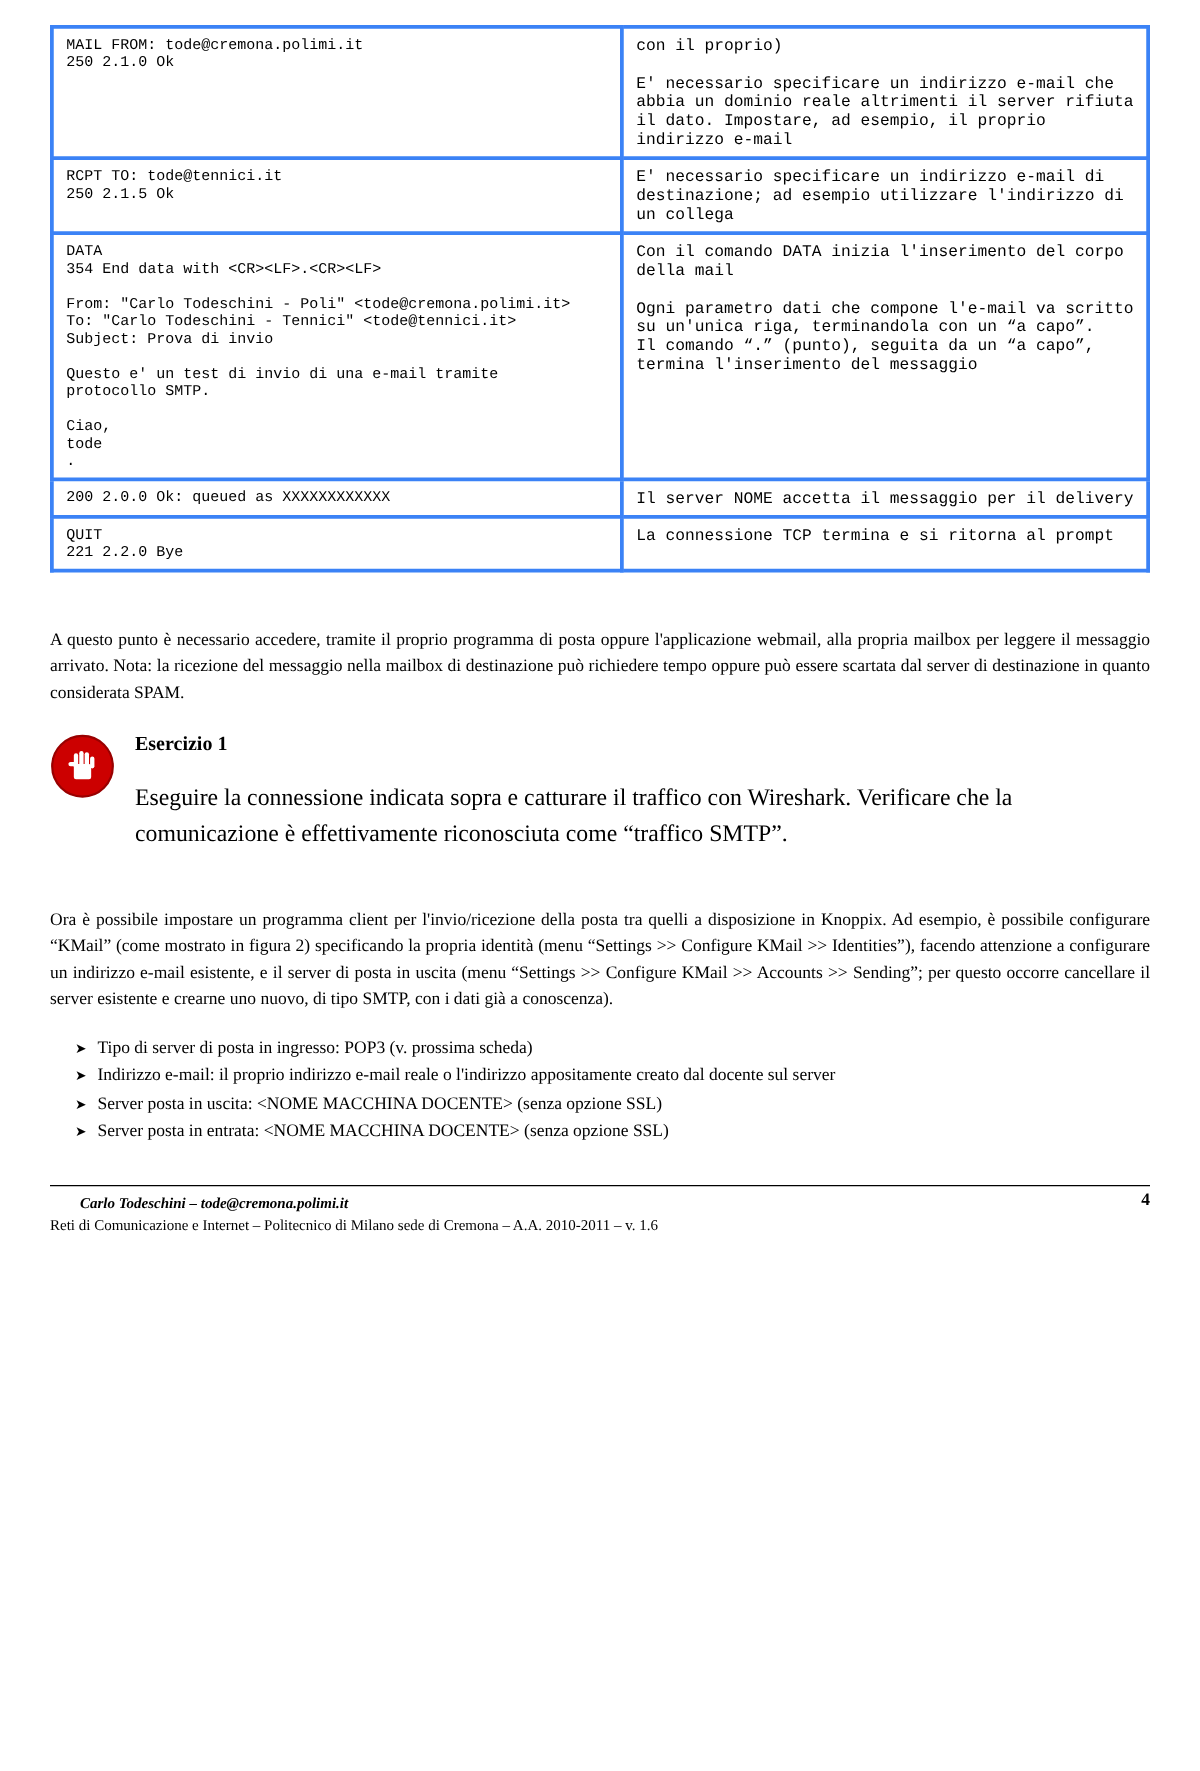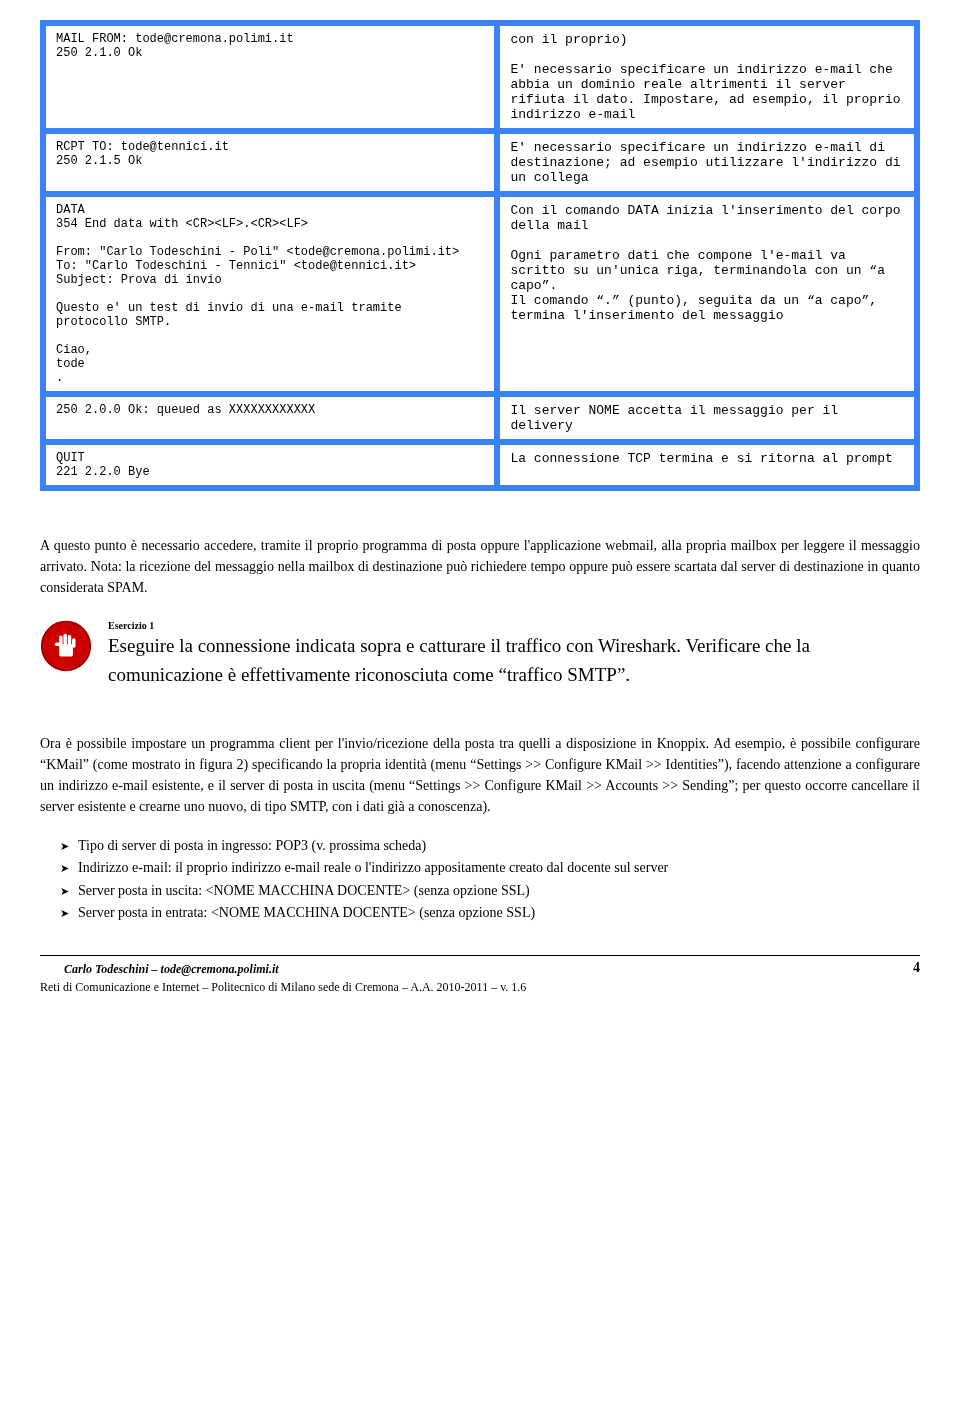--- a/index.html
+++ b/index.html
@@ -17,21 +17,21 @@
     }
 
     
     .smtp-table {
       width: 100%;
       border-collapse: collapse;
       margin-bottom: 24px;
       font-size: 13px;
     }
     .smtp-table td {
-      border: 6px solid #3b82f6;
+      border: 3px solid #3b82f6;
       padding: 6px 10px;
       vertical-align: top;
     }
     .smtp-table .left-col {
       width: 52%;
       font-family: 'Courier New', Courier, monospace;
       font-size: 12px;
       white-space: pre-wrap;
     }
     .smtp-table .right-col {
@@ -60,22 +60,22 @@
       flex-shrink: 0;
       width: 52px;
       height: 52px;
     }
     .exercise-text {
       font-size: 19px;
       line-height: 1.5;
     }
     .exercise-title {
       font-weight: bold;
-      font-size: 10px;
-      margin-bottom: 1px;
+      font-size: 16px;
+      margin-bottom: 20px;
     }
 
     
     .arrow-list {
       list-style: none;
       padding-left: 20px;
       margin: 10px 0 11px 0;
     }
     .arrow-list li {
       font-size: 14px;
@@ -146,21 +146,21 @@
 Questo e' un test di invio di una e-mail tramite
 protocollo SMTP.
 
 Ciao,
 tode
 .</td>
         <td class="right-col">Con il comando DATA inizia l'inserimento del corpo della mail<br><br>Ogni parametro dati che compone l'e-mail va scritto su un'unica riga, terminandola con un “a capo”.<br>Il comando “.” (punto), seguita da un “a capo”, termina l'inserimento del messaggio</td>
       </tr>
 
       <tr>
-        <td class="left-col">250 2.0.0 Ok: queued as XXXXXXXXXXXX</td>
+        <td class="left-col">200 2.0.0 Ok: queued as XXXXXXXXXXXX</td>
         <td class="right-col">Il server NOME accetta il messaggio per il delivery</td>
       </tr>
 
       <tr>
         <td class="left-col">QUIT
 221 2.2.0 Bye</td>
         <td class="right-col">La connessione TCP termina e si ritorna al prompt</td>
       </tr>
     </tbody>
   </table>

